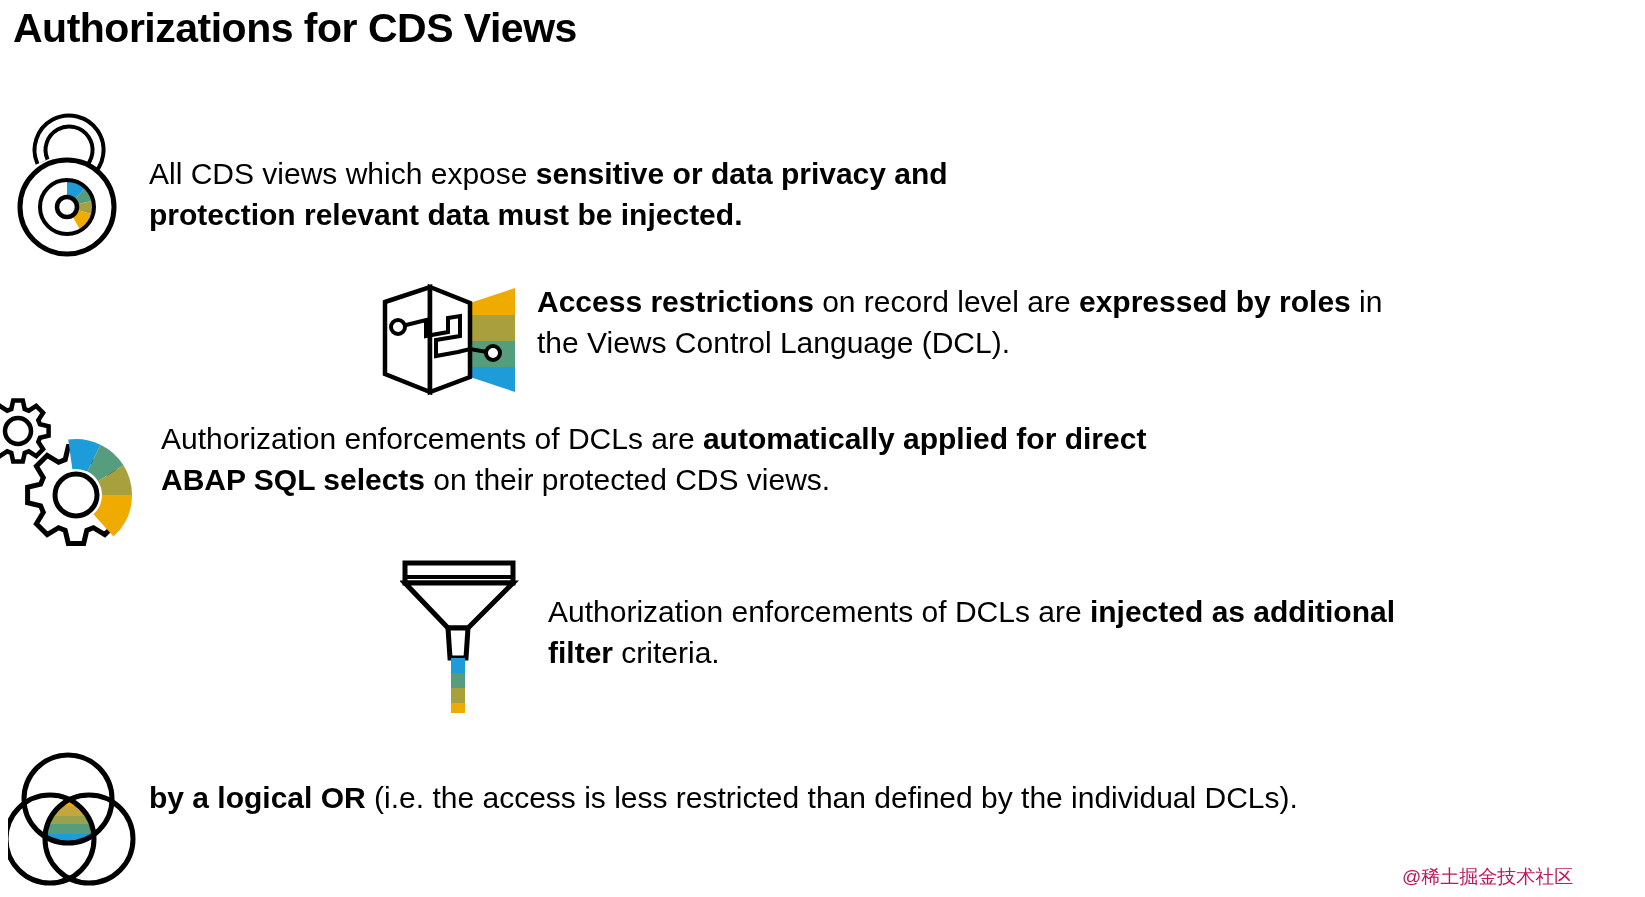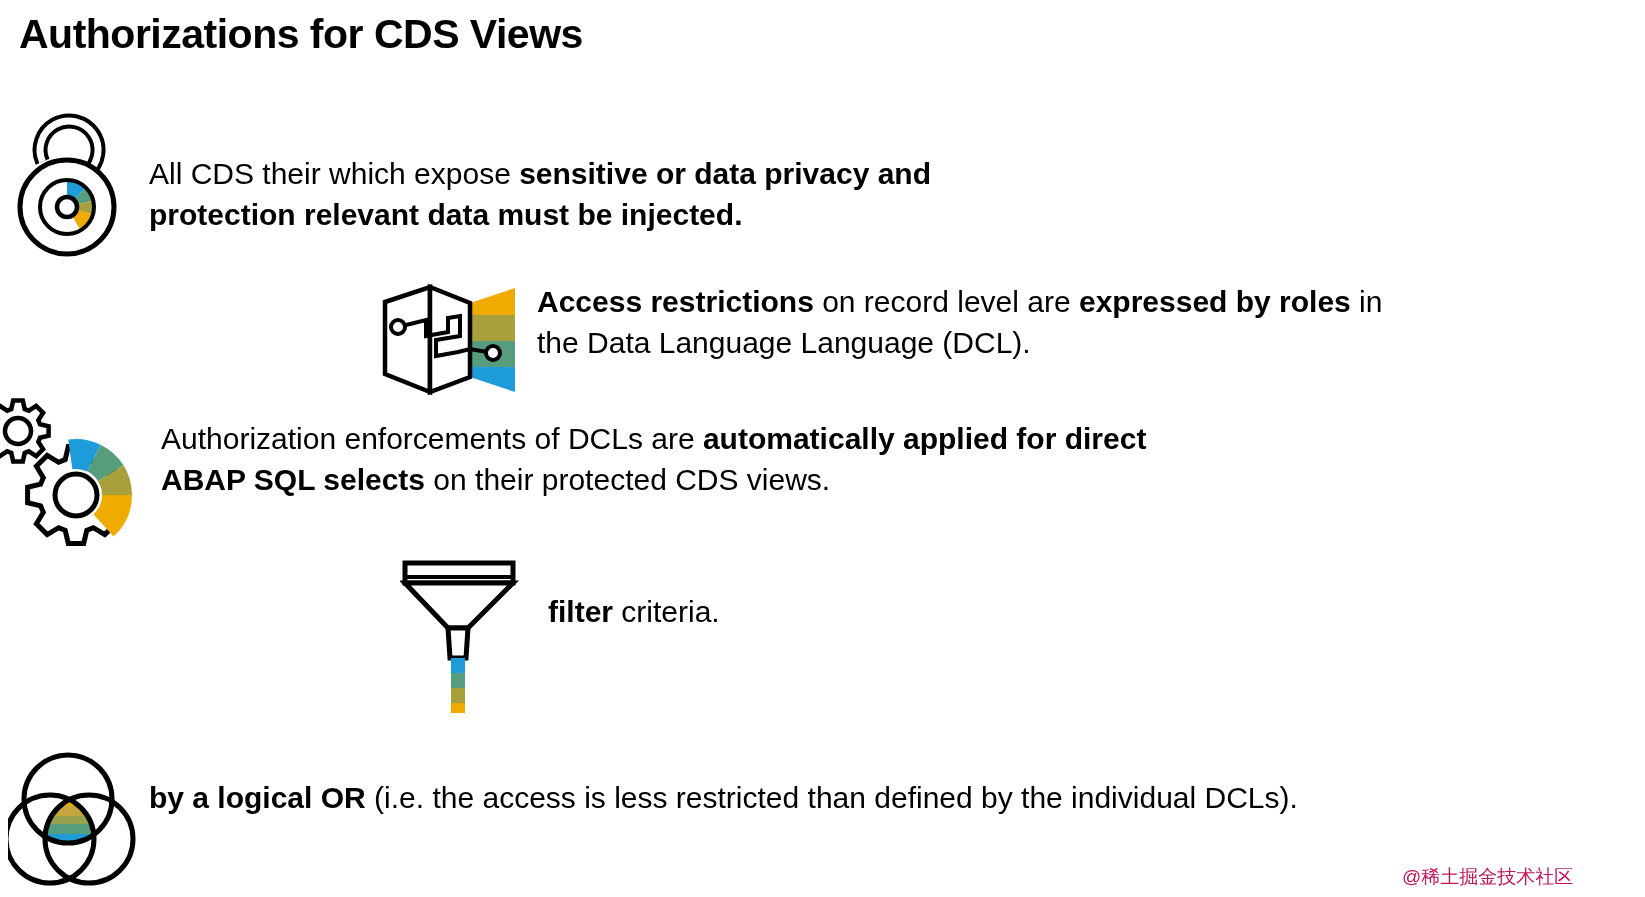--- a/index.html
+++ b/index.html
@@ -2,21 +2,21 @@
 <html><head>
 <meta charset="utf-8">
 <style>
   html,body{margin:0;padding:0;background:#fff;}
   .slide{
     position:relative;width:1645px;height:897px;background:#ffffff;overflow:hidden;
     font-family:"Liberation Sans","DejaVu Sans",sans-serif;color:#000;
   }
   .title{
     position:absolute;left:13px;top:5px;font-size:41px;font-weight:700;
-    letter-spacing:-0.5px;white-space:nowrap;margin:6px;
+    letter-spacing:-0.5px;white-space:nowrap;margin:0;
   }
   .txt{
     position:absolute;font-size:30px;line-height:41px;white-space:nowrap;
   }
   .txt .b{font-weight:700;}
   .icon{position:absolute;}
   .watermark{
     position:absolute;left:1402px;top:864px;font-size:19px;color:#be185d;white-space:nowrap;
   }
   svg *{vector-effect:none;}
@@ -35,21 +35,21 @@
     </g>
     <circle cx="53" cy="95" r="47" fill="#fff" stroke="#000" stroke-width="5"></circle>
     <path id="lock-pie-blue" fill="#1D9CD9" d="M53 95 L53.0 69.0 A26 26 0 0 1 71.1 76.3 Z"></path>
     <path id="lock-pie-teal" fill="#569D7E" d="M53 95 L71.1 76.3 A26 26 0 0 1 78.2 88.7 Z"></path>
     <path id="lock-pie-olive" fill="#A8A03C" d="M53 95 L78.2 88.7 A26 26 0 0 1 78.0 102.2 Z"></path>
     <path id="lock-pie-gold" fill="#F0AB00" d="M53 95 L78.0 102.2 A26 26 0 0 1 66.0 117.5 Z"></path>
     <circle cx="53" cy="95" r="27" fill="none" stroke="#000" stroke-width="4"></circle>
     <circle cx="53" cy="95" r="10" fill="#fff" stroke="#000" stroke-width="4.5"></circle>
   </svg>
   <div class="txt" style="left:149px;top:153px">
-    <div><span>All CDS their which expose </span><span class="b">sensitive or data privacy and</span></div>
+    <div><span>All CDS views which expose </span><span class="b">sensitive or data privacy and</span></div>
     <div><span class="b">protection relevant data must be injected.</span></div>
   </div>
 
   <svg class="icon" style="left:380px;top:275px" width="140" height="122" viewBox="0 0 140 122">
     <defs>
       <clipPath id="map-p3">
           <polygon points="90,28 135,13 135,117 90,102"></polygon>
         </clipPath>
     </defs>
     <g clip-path="url(#map-p3)">
@@ -59,21 +59,21 @@
       <rect x="88" y="92" width="49" height="28" fill="#1D9CD9"></rect>
     </g>
     <polygon points="5,27 50,12 50,117 5,99" fill="#fff" stroke="#000" stroke-width="4.5" stroke-linejoin="miter"></polygon>
     <polygon points="50,12 90,28 90,102 50,117" fill="#fff" stroke="#000" stroke-width="4.5" stroke-linejoin="miter"></polygon>
     <polyline points="18,52 46,45 46,61 68,57 68,43 80,41 80,61 56,65 56,81 78,77 90,74 113,78" fill="none" stroke="#000" stroke-width="4"></polyline>
     <circle cx="18" cy="52" r="7" fill="#fff" stroke="#000" stroke-width="4"></circle>
     <circle cx="113" cy="78" r="7" fill="#fff" stroke="#000" stroke-width="4"></circle>
   </svg>
   <div class="txt" style="left:537px;top:281px">
     <div><span class="b">Access restrictions</span><span> on record level are </span><span class="b">expressed by roles</span><span> in</span></div>
-    <div><span>the Data Language Language (DCL).</span></div>
+    <div><span>the Views Control Language (DCL).</span></div>
   </div>
 
   <svg class="icon" style="left:0px;top:375px" width="145" height="172" viewBox="0 0 145 172">
     <path id="gear-small" fill="#fff" stroke="#000" stroke-width="4.5" stroke-linejoin="miter" d="M13.2 25.4 L22.8 25.4 L24.7 34.0 L28.8 35.7 L36.2 30.9 L43.1 37.8 L38.3 45.2 L40.0 49.3 L48.6 51.2 L48.6 60.8 L40.0 62.7 L38.3 66.8 L43.1 74.2 L36.2 81.1 L28.8 76.3 L24.7 78.0 L22.8 86.6 L13.2 86.6 L11.3 78.0 L7.2 76.3 L-0.2 81.1 L-7.1 74.2 L-2.3 66.8 L-4.0 62.7 L-12.6 60.8 L-12.6 51.2 L-4.0 49.3 L-2.3 45.2 L-7.1 37.8 L-0.2 30.9 L7.2 35.7 L11.3 34.0 Z"></path>
     <circle cx="18" cy="56" r="13" fill="#fff" stroke="#000" stroke-width="4.5"></circle>
     <path id="gear-large" fill="#fff" stroke="#000" stroke-width="5" stroke-linejoin="miter" d="M68.3 71.6 L83.7 71.6 L86.8 84.6 L93.4 87.3 L104.8 80.4 L115.6 91.2 L108.7 102.6 L111.4 109.2 L124.4 112.3 L124.4 127.7 L111.4 130.8 L108.7 137.4 L115.6 148.8 L104.8 159.6 L93.4 152.7 L86.8 155.4 L83.7 168.4 L68.3 168.4 L65.2 155.4 L58.6 152.7 L47.2 159.6 L36.4 148.8 L43.3 137.4 L40.6 130.8 L27.6 127.7 L27.6 112.3 L40.6 109.2 L43.3 102.6 L36.4 91.2 L47.2 80.4 L58.6 87.3 L65.2 84.6 Z"></path>
     <path id="gear-wedge-blue" fill="#1D9CD9" d="M72.4 94.3 L68.2 64.5 A56 56 0 0 1 100.5 69.7 L87.4 96.6 A26 26 0 0 0 72.4 94.3 Z"></path>
     <path id="gear-wedge-teal" fill="#569D7E" d="M87.4 96.6 L100.5 69.7 A56 56 0 0 1 123.5 90.3 L98.0 106.2 A26 26 0 0 0 87.4 96.6 Z"></path>
     <path id="gear-wedge-olive" fill="#A8A03C" d="M98.0 106.2 L123.5 90.3 A56 56 0 0 1 132.0 120.0 L102.0 120.0 A26 26 0 0 0 98.0 106.2 Z"></path>
     <path id="gear-wedge-gold" fill="#F0AB00" d="M102.0 120.0 L132.0 120.0 A56 56 0 0 1 113.5 161.6 L93.4 139.3 A26 26 0 0 0 102.0 120.0 Z"></path>
@@ -90,20 +90,21 @@
     <polygon points="5,25 113,25 68,70 48,70" fill="#fff" stroke="#000" stroke-width="5" stroke-linejoin="miter"></polygon>
     <polygon points="48,70 68,70 66,100 50,100" fill="#fff" stroke="#000" stroke-width="5" stroke-linejoin="miter"></polygon>
     <g>
       <rect x="51" y="100" width="14" height="15" fill="#1D9CD9"></rect>
       <rect x="51" y="115" width="14" height="15" fill="#569D7E"></rect>
       <rect x="51" y="130" width="14" height="15" fill="#A8A03C"></rect>
       <rect x="51" y="145" width="14" height="10" fill="#F0AB00"></rect>
     </g>
   </svg>
   <div class="txt" style="left:548px;top:591px">
+    <div><span>Authorization enforcements of DCLs are </span><span class="b">injected as additional</span></div>
     <div><span class="b">filter</span><span> criteria.</span></div>
   </div>
 
   <svg class="icon" style="left:8px;top:745px" width="132" height="145" viewBox="0 0 132 145">
     <defs>
       <clipPath id="venn-c1">
           <circle cx="60" cy="54" r="44"></circle>
         </clipPath>
       <clipPath id="venn-c2">
           <circle cx="42" cy="94" r="44"></circle>

